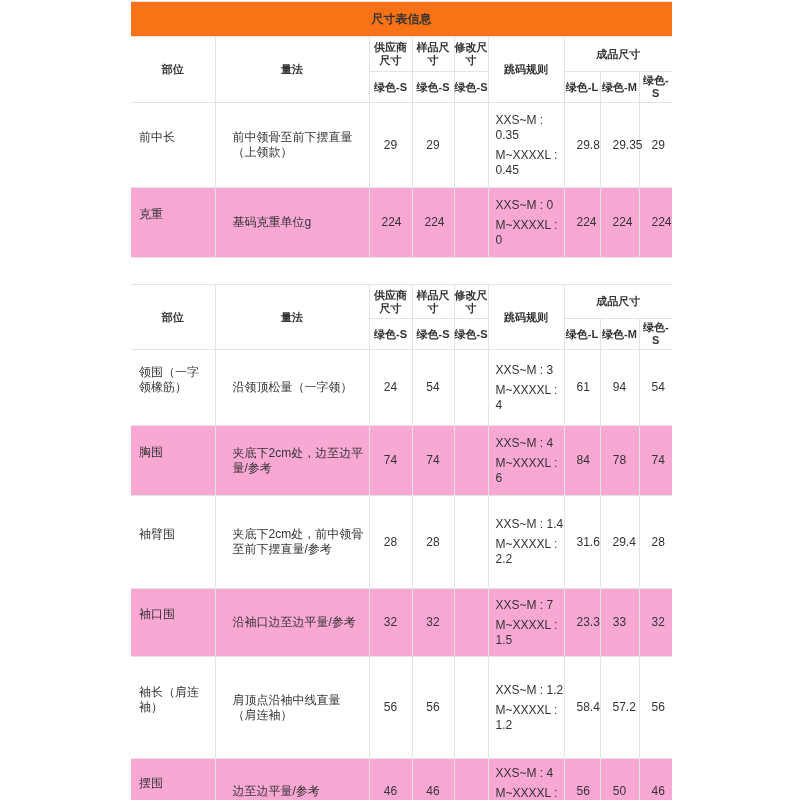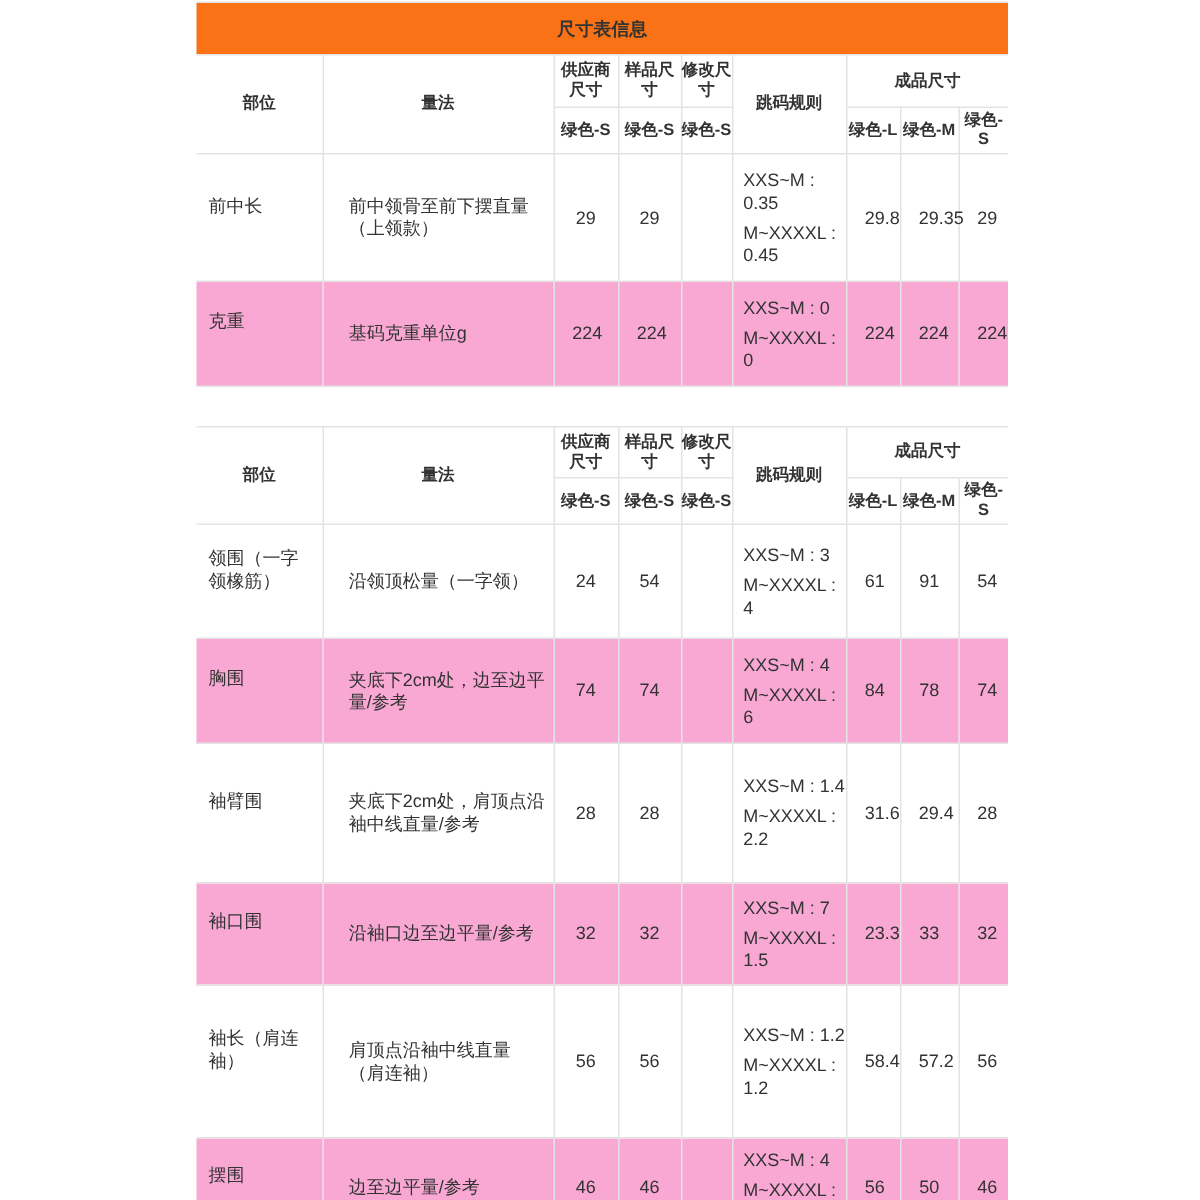--- a/index.html
+++ b/index.html
@@ -145,40 +145,40 @@
         <td class="part">领围（一字领橡筋）</td>
         <td class="measure">沿领顶松量（一字领）</td>
         <td class="num">24</td>
         <td class="num">54</td>
         <td class="num"></td>
         <td class="rule">
           <div class="rule-line">XXS~M : 3</div>
           <div class="rule-line">M~XXXXL : 4</div>
         </td>
         <td class="num">61</td>
-        <td class="num">91</td>
+        <td class="num">94</td>
         <td class="num">54</td>
       </tr>
       <tr style="height:70px" class="stripe">
         <td class="part">胸围</td>
         <td class="measure">夹底下2cm处，边至边平量/参考</td>
         <td class="num">74</td>
         <td class="num">74</td>
         <td class="num"></td>
         <td class="rule">
           <div class="rule-line">XXS~M : 4</div>
           <div class="rule-line">M~XXXXL : 6</div>
         </td>
         <td class="num">84</td>
         <td class="num">78</td>
         <td class="num">74</td>
       </tr>
       <tr style="height:93px">
         <td class="part">袖臂围</td>
-        <td class="measure">夹底下2cm处，肩顶点沿袖中线直量/参考</td>
+        <td class="measure">夹底下2cm处，前中领骨至前下摆直量/参考</td>
         <td class="num">28</td>
         <td class="num">28</td>
         <td class="num"></td>
         <td class="rule">
           <div class="rule-line">XXS~M : 1.4</div>
           <div class="rule-line">M~XXXXL : 2.2</div>
         </td>
         <td class="num">31.6</td>
         <td class="num">29.4</td>
         <td class="num">28</td>

